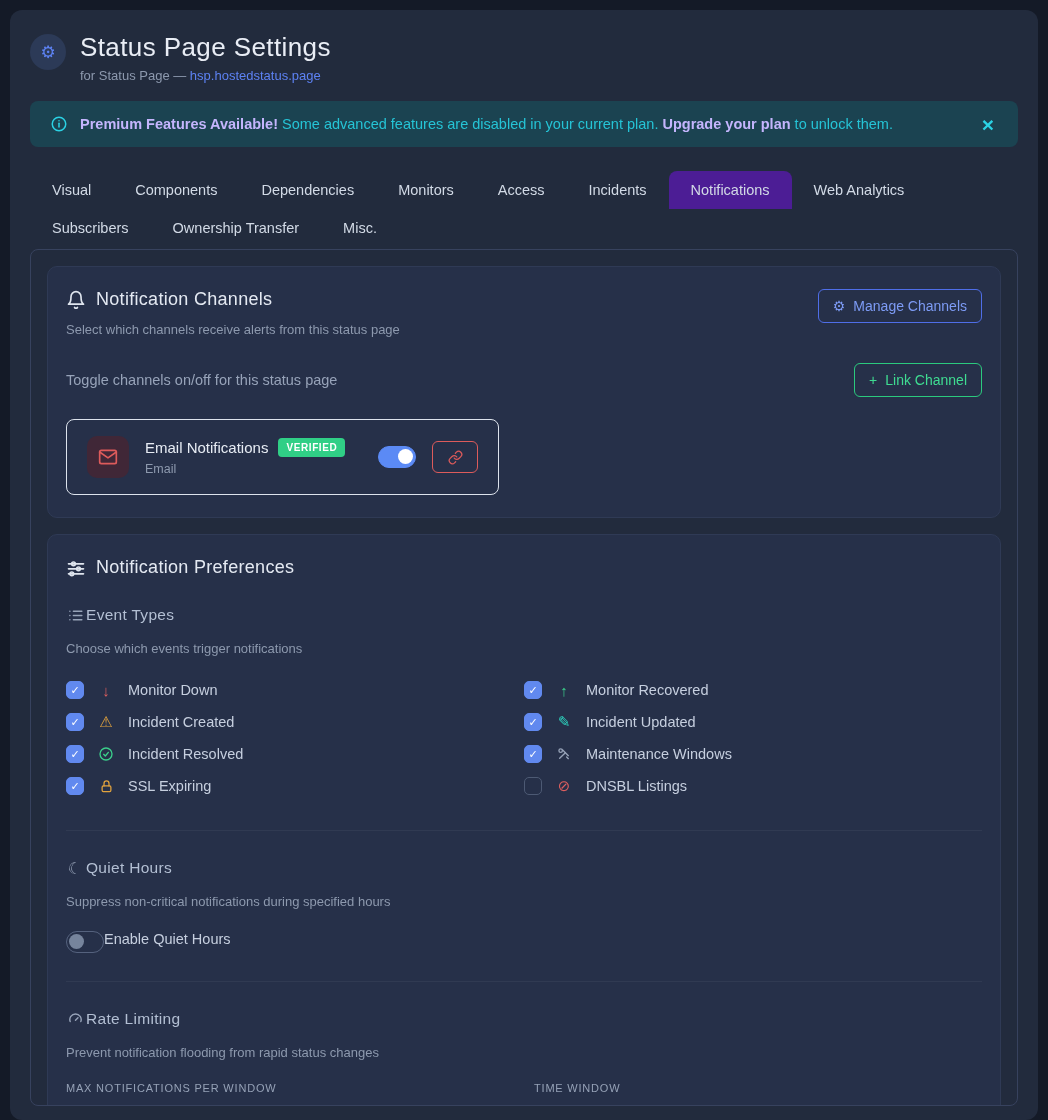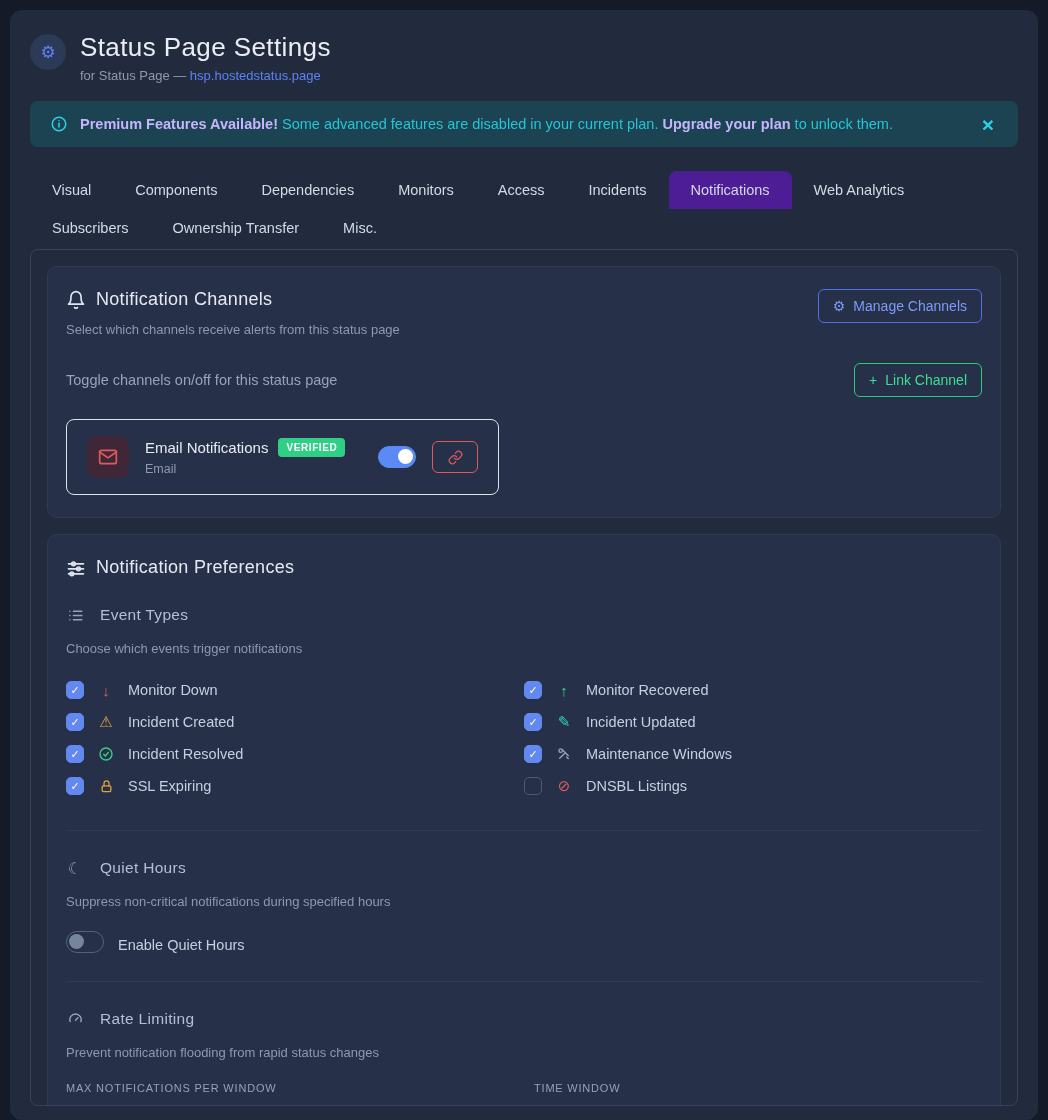--- a/index.html
+++ b/index.html
@@ -90,42 +90,42 @@
     border:1.5px solid #55627e; background:transparent; }
   .toggle .knob { position:absolute; top:2px; left:2px; width:15px; height:15px; border-radius:50%;
     background:#76849c; }
   .toggle.on { background:#5b8af5; border-color:#5b8af5; }
   .toggle.on .knob { left:auto; right:2px; background:#fff; }
   .link-btn {
     width:46px; height:32px; border:1px solid #dd5b5b; border-radius:6px; background:transparent;
     display:flex; align-items:center; justify-content:center; color:#dd5b5b; cursor:pointer;
   }
   
-  .subsec-head { display:flex; align-items:center; gap:16px; margin-top:28px; }
+  .subsec-head { display:flex; align-items:center; gap:2px; margin-top:28px; }
   .subsec-head .sub-ic { width:18px; height:18px; color:#97a3b8; display:flex; align-items:center;
     justify-content:center; font-size:16px; }
   .subsec-head h3 { font-size:15.5px; font-weight:500; color:#b3bfd3; letter-spacing:.3px; }
   .subsec-sub { margin-top:17px; font-size:13px; color:#8d99ae; }
   .event-grid { margin-top:18px; display:flex; }
   .event-col { width:460px; display:flex; flex-direction:column; }
   .event-item { display:flex; align-items:center; gap:13px; height:32px; cursor:pointer; }
   .checkbox {
     width:18px; height:18px; border-radius:5px; border:1.5px solid #4d5a74;
     display:flex; align-items:center; justify-content:center; flex:0 0 auto;
   }
   .checkbox .check { color:#fff; font-size:11px; font-weight:700; visibility:hidden; }
   .checkbox.checked { background:#6189ef; border-color:#6189ef; }
   .checkbox.checked .check { visibility:visible; }
   .ev-icon { width:18px; display:flex; align-items:center; justify-content:center;
     font-size:15px; flex:0 0 auto; }
   .c-red { color:#df5f5f; } .c-orange { color:#e2a33e; } .c-green { color:#3bcf8b; }
   .c-teal { color:#2dd4bf; } .c-gray { color:#97a3b8; }
   .ev-label { font-size:14.5px; color:#c6cfdf; }
   .divider { border:none; border-top:1px solid #303a52; margin:28px 0 0 0; }
-  .quiet-toggle-row { margin-top:22px; display:flex; align-items:flex-end; gap:14px; }
+  .quiet-toggle-row { margin-top:22px; display:flex; align-items:flex-start; }
   .toggle-label { font-size:14.5px; color:#c6cfdf; }
   
   .rate-form { margin-top:22px; display:flex; gap:20px; }
   .field { flex:1; }
   .field-label { font-size:11px; letter-spacing:.8px; color:#95a1b6; }
   svg { stroke-width:2; fill:none; stroke:currentColor; stroke-linecap:round; stroke-linejoin:round; }
 </style>
 </head>
 <body>
 

